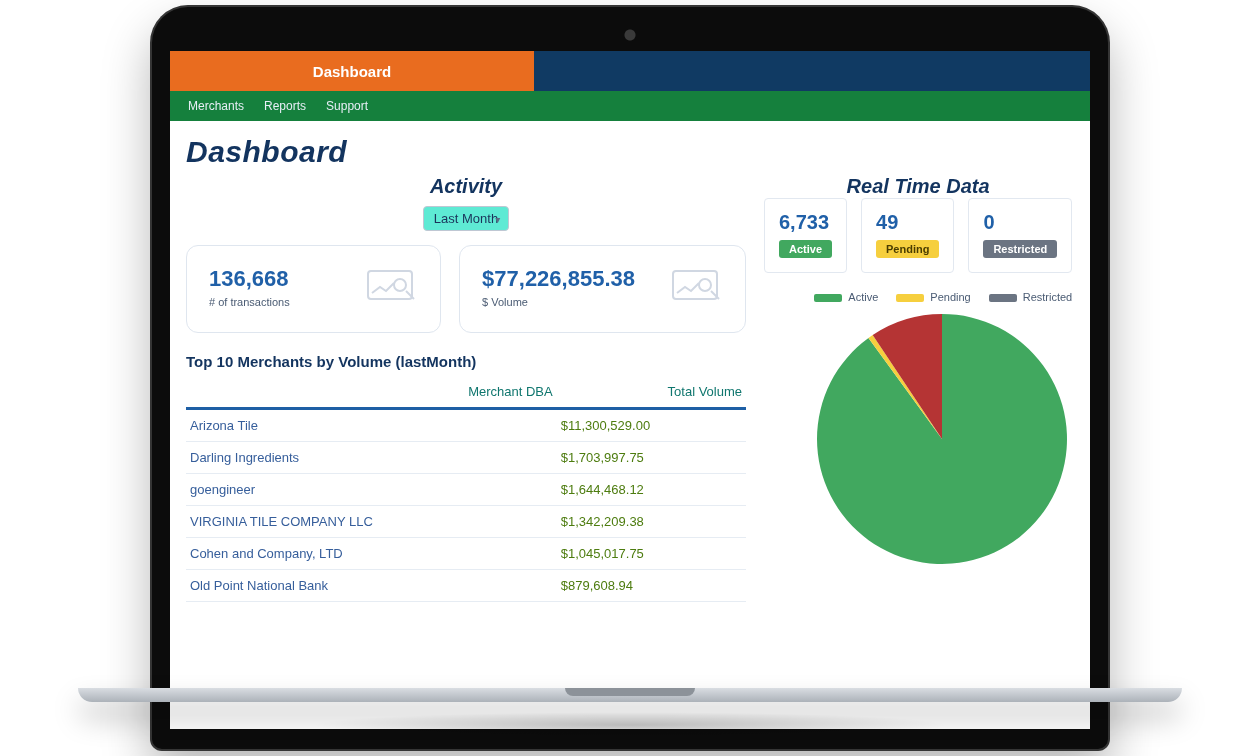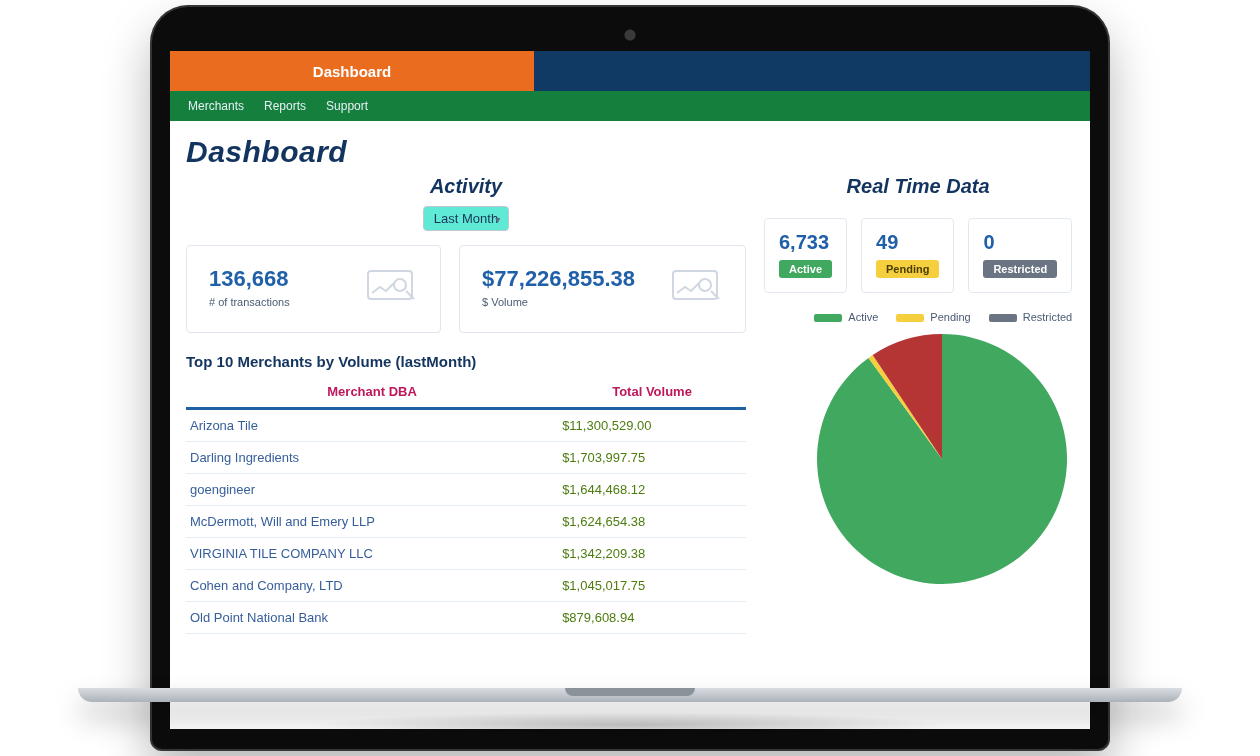--- a/index.html
+++ b/index.html
@@ -50,45 +50,45 @@
   h1.page-title { font-size:30px; font-weight:800; font-style:italic; color:#13345f; letter-spacing:.5px; margin-bottom:6px; }
 
   .row { display:grid; grid-template-columns: 560px 1fr; gap:18px; align-items:start; }
 
   .activity-head { text-align:center; margin-bottom:14px; }
   .activity-head h3 { font-size:20px; font-style:italic; color:#13345f; font-weight:800; }
   .sel { display:inline-block; margin-top:8px; border:1px solid #bfc7d3; border-radius:4px; padding:4px 10px; font-size:13px; background:#5eead4; position:relative; }
   .sel .chev { position:absolute; right:8px; top:50%; transform:translateY(-50%); font-size:10px; color:#5b6b83; }
 
   .cards { display:flex; gap:18px; }
-  .card { flex:1; border:1px solid #dfe6ef; border-radius:4px; padding:14px 22px 18px 22px; display:flex; align-items:center; justify-content:space-between; gap:32px; min-height:88px; }
+  .card { flex:1; border:1px solid #dfe6ef; border-radius:12px; padding:14px 22px 18px 22px; display:flex; align-items:center; justify-content:space-between; gap:32px; min-height:88px; }
   .metric { color:#2060a8; }
   .metric .num { font-size:22px; font-weight:800; }
   .metric .lbl { display:block; font-size:11px; color:#4a5b73; margin-top:4px; }
   .card svg { stroke:#d0d7e2; fill:none; stroke-width:2; }
 
-  .rt-head { text-align:center; margin-bottom:20px; }
+  .rt-head { text-align:center; margin-bottom:0; }
   .rt-head h3 { font-size:20px; font-style:italic; color:#13345f; font-weight:800; }
   .rt-cards { display:flex; gap:14px; }
   .rt { flex:1; border:1px solid #e2e8f0; border-radius:4px; padding:12px 14px 14px; }
   .rt .num { font-size:20px; font-weight:700; color:#2060a8; }
   .badge { display:inline-block; font-size:11px; font-weight:600; padding:3px 10px; border-radius:3px; margin-top:6px; }
   .b-green { background:#41a85f; color:#fff; }
   .b-amber { background:#f6cf3e; color:#4a3d00; }
   .b-gray  { background:#6b7482; color:#fff; }
 
   .legend { display:flex; gap:18px; justify-content:flex-end; margin-top:18px; font-size:11px; color:#4a5b73; }
   .legend .sw { display:inline-block; width:28px; height:8px; border-radius:2px; margin-right:6px; vertical-align:middle; }
   .sw-g{background:#41a85f}.sw-a{background:#f6cf3e}.sw-s{background:#6b7482}
 
   .pie { margin-top:6px; display:flex; justify-content:flex-end; }
 
   .section-title { font-size:15px; font-weight:800; color:#13345f; margin:20px 0 6px; }
   table { width:100%; border-collapse:collapse; font-size:13px; }
-  thead th { text-align:center; color:#be185d; font-weight:700; padding:8px 4px; border-bottom:3px solid #1e5fa5; }
+  thead th { text-align:right; color:#0f766e; font-weight:400; padding:8px 4px; border-bottom:3px solid #1e5fa5; }
   tbody td { padding:8px 4px; border-bottom:1px solid #e6ecf3; color:#365e9b; }
   tbody td:last-child { color:#4d7c0f; }
 </style>
 </head>
 <body>
 
 <div class="frame">
   <div class="screen">
 
     <div class="topnav">
@@ -159,24 +159,20 @@
                 </tr>
                 <tr>
                   <td>Darling Ingredients</td>
                   <td>$1,703,997.75</td>
                 </tr>
                 <tr>
                   <td>goengineer</td>
                   <td>$1,644,468.12</td>
                 </tr>
                 <tr>
-                  <td>McDermott, Will and Emery LLP</td>
-                  <td>$1,624,654.38</td>
-                </tr>
-                <tr>
                   <td>VIRGINIA TILE COMPANY LLC</td>
                   <td>$1,342,209.38</td>
                 </tr>
                 <tr>
                   <td>Cohen and Company, LTD</td>
                   <td>$1,045,017.75</td>
                 </tr>
                 <tr>
                   <td>Old Point National Bank</td>
                   <td>$879,608.94</td>

